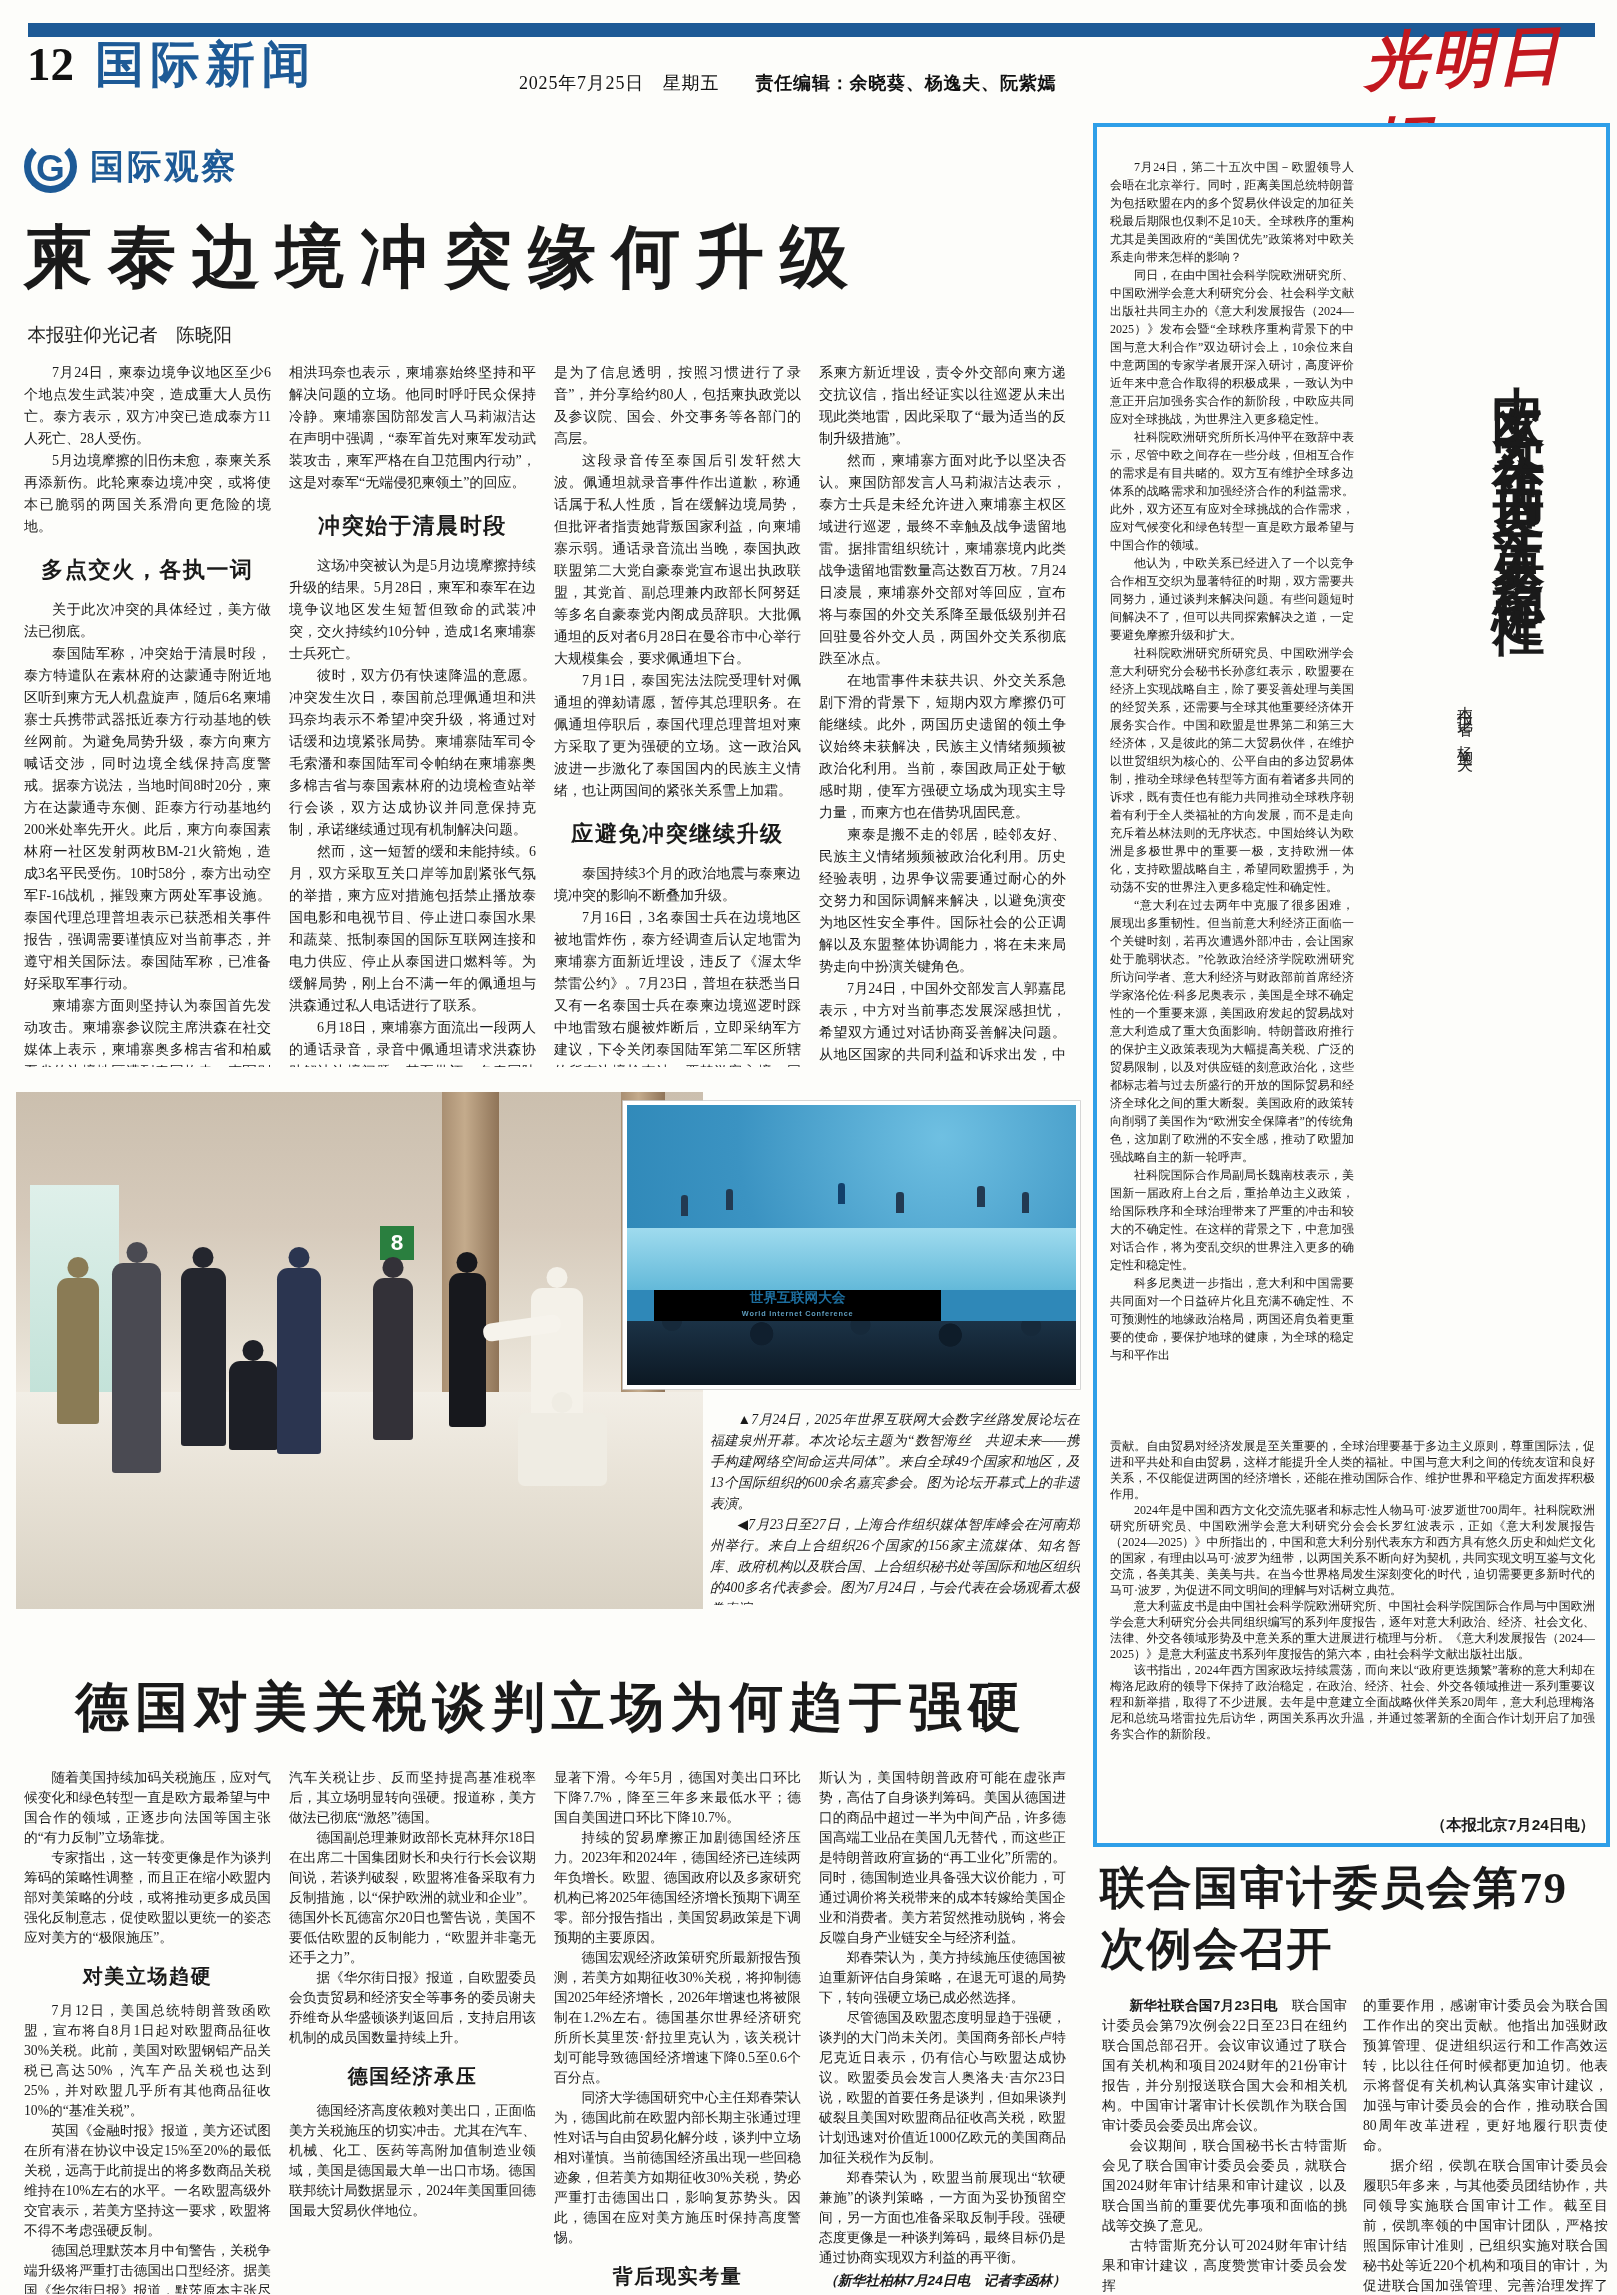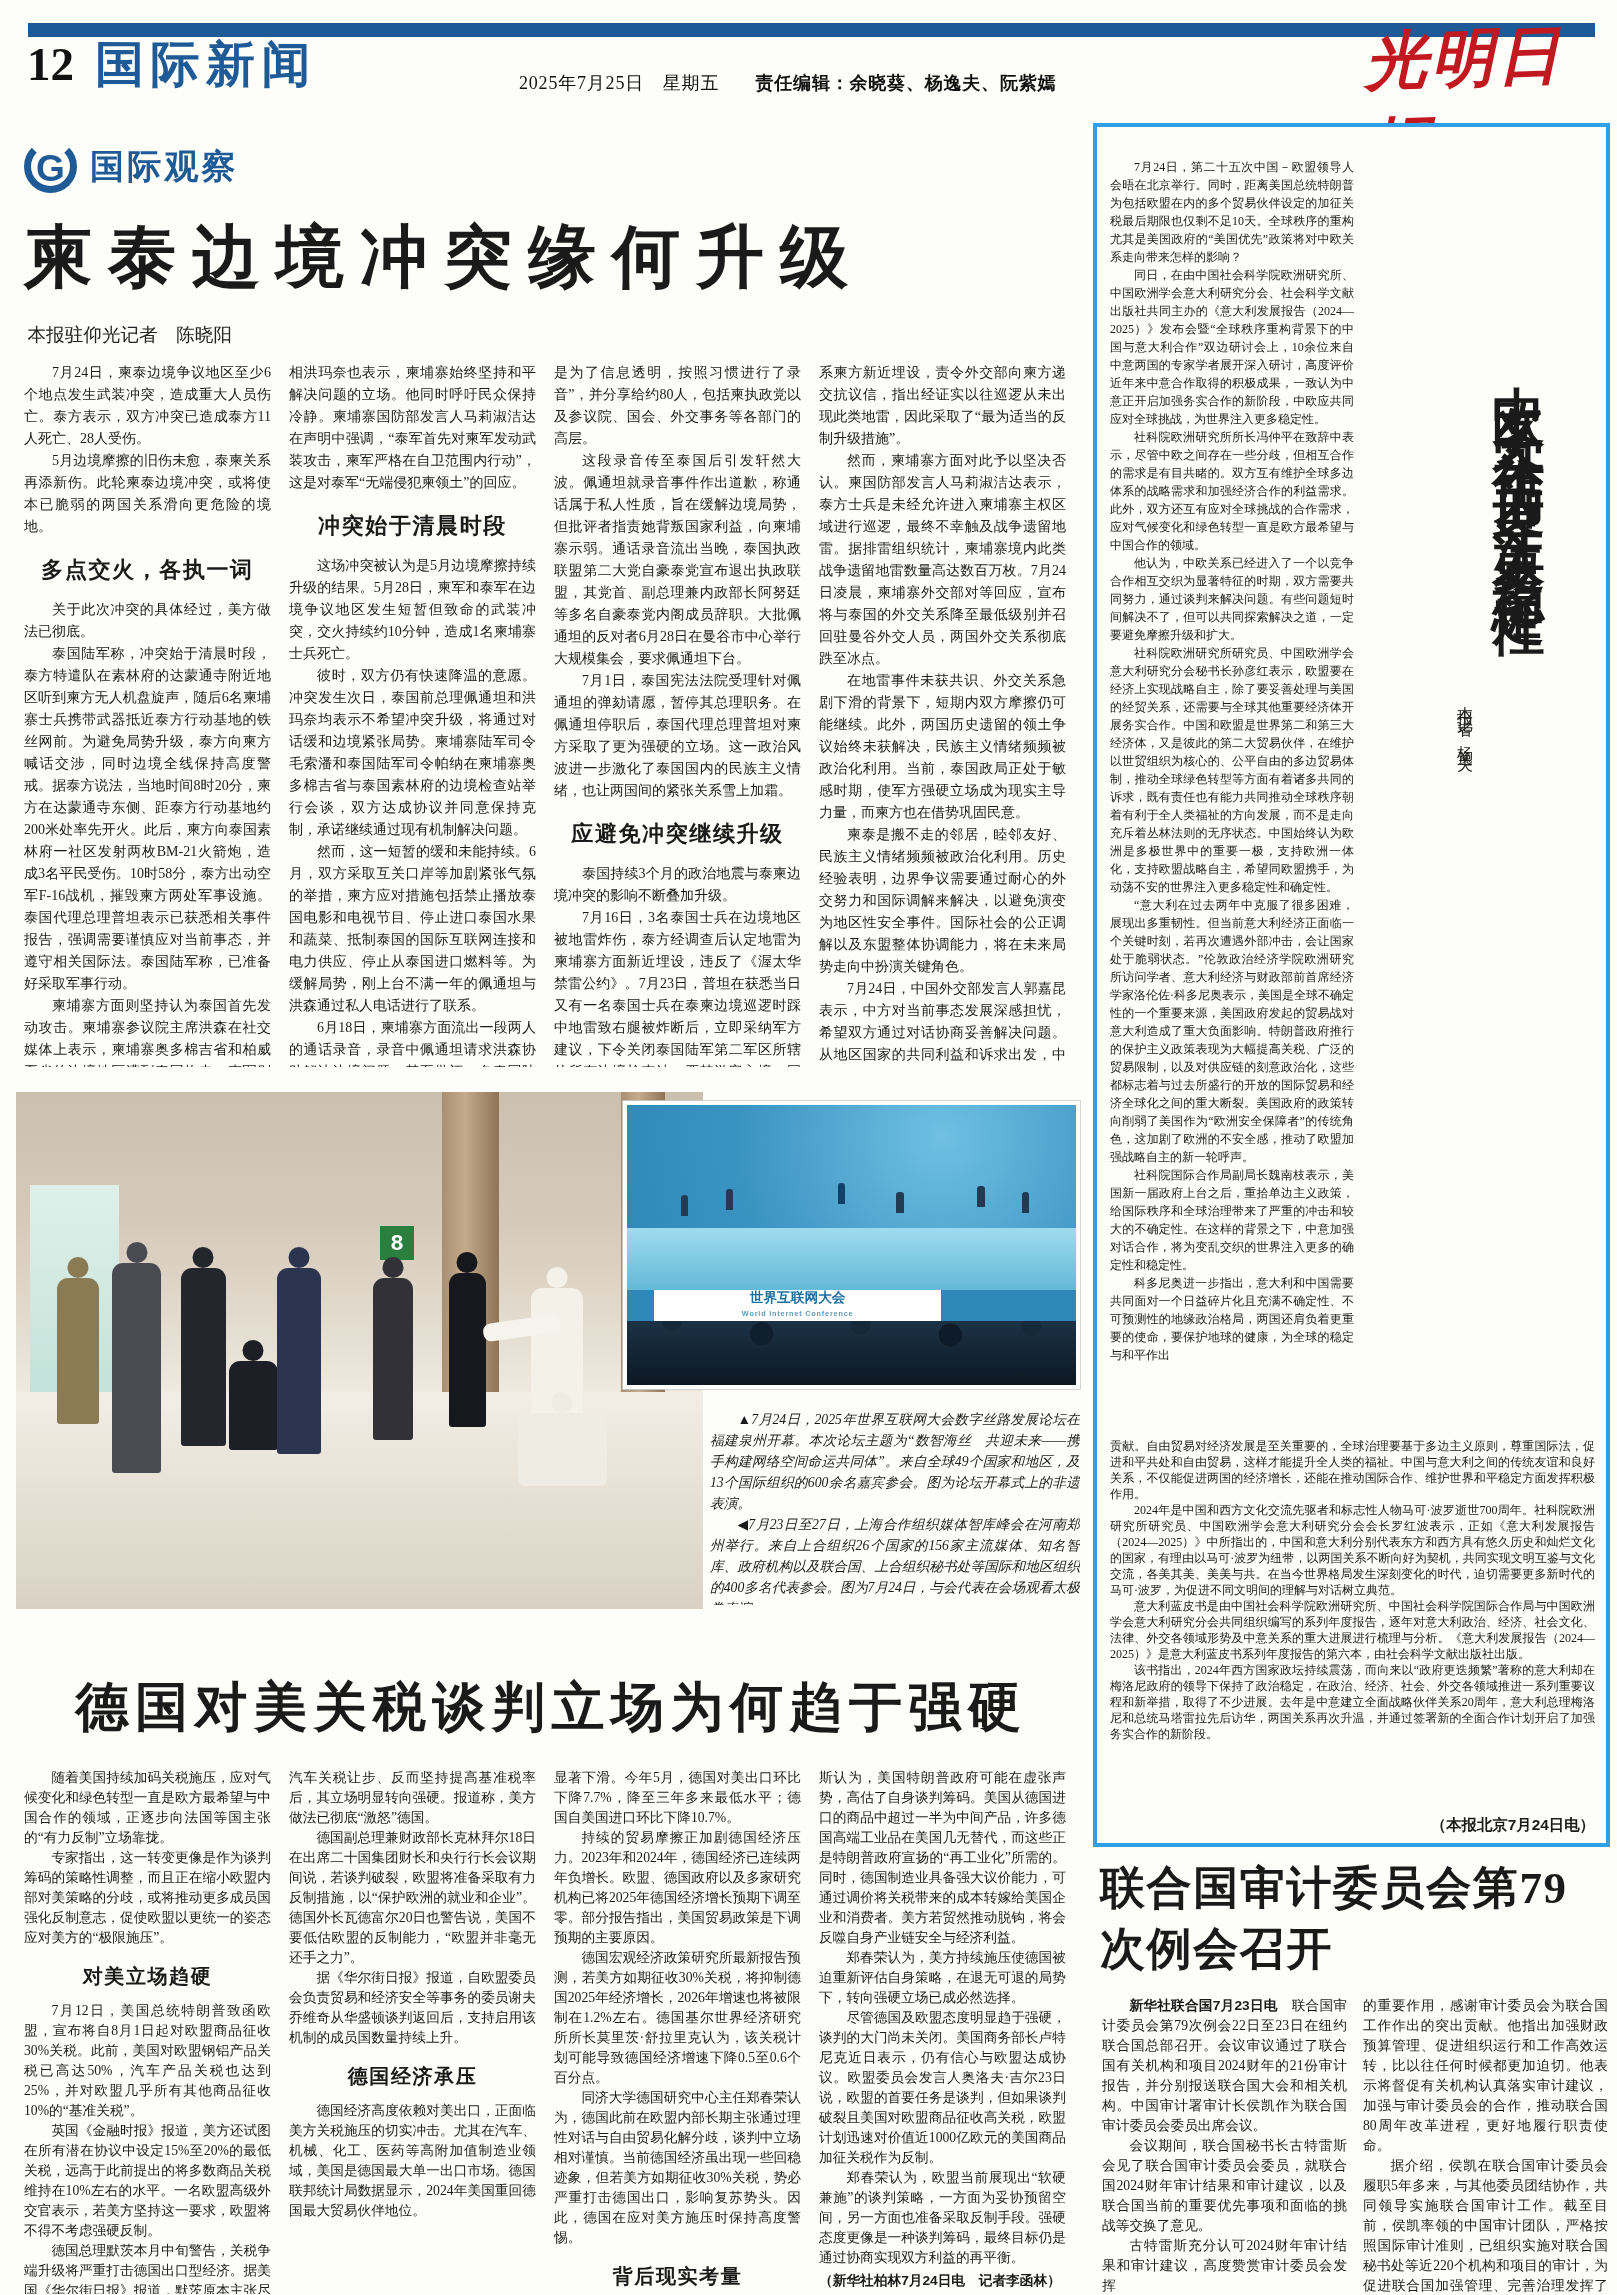--- a/index.html
+++ b/index.html
@@ -27,21 +27,21 @@
   
   #thai-title{left:24px;top:212px;width:938px;font-size:68px;font-weight:bold;letter-spacing:16px;
               font-family:"Liberation Serif",serif;white-space:nowrap;}
   #thai-byline{left:27.5px;top:322px;font-size:18.6px;color:#222;}
   
   .colwrap{display:flex;}
   .ncol{overflow:hidden;}
   .para{margin:0;text-indent:2em;text-align:justify;}
   .para.cont{text-indent:0;}
   .subhead{font-family:"Liberation Sans","DejaVu Sans",sans-serif;font-weight:bold;text-align:center;}
-  .dateline{margin:3.2px 0 0 0;font-weight:bold;font-family:"Liberation Sans",sans-serif;}
+  .dateline{margin:3.2px 0 0 0;text-align:right;font-weight:bold;font-family:"Liberation Sans",sans-serif;font-style:italic;}
   
   .tcol{width:247px;height:705px;font-size:14px;line-height:22px;}
   .tcol .subhead{font-size:22px;margin:21px 0 18px 0;letter-spacing:1.6px;}
   #thai-cols{left:24px;top:362px;width:1059px;gap:18px;}
   
   #lobby-photo{left:16px;top:1092px;width:687px;height:517px;overflow:hidden;
      background:linear-gradient(180deg,#cbbfae 0%,#d6cabb 26%,#e3dccf 45%,#efe9df 58%,#e9e3d8 72%,#ddd5c8 100%);}
   .pillar{position:absolute;top:0;height:58%;width:57px;background:linear-gradient(90deg,#a98f72,#c4ab8c 40%,#8f7458);}
   #sign-teal{position:absolute;left:2%;top:18%;width:89px;height:46%;
      background:linear-gradient(180deg,#dff0ea,#bfe0d6);}
@@ -53,21 +53,21 @@
   .fig:before{content:"";position:absolute;left:50%;top:-21px;transform:translateX(-50%);
      width:21px;height:21px;border-radius:50%;background:inherit;}
   #performer-arm{position:absolute;border-radius:8px;background:#f6f3ec;width:78px;height:18px;}
   
   #stage-photo{left:623px;top:1101px;width:457px;height:288px;background:#2f88b8;border:4.9px solid #fff;
      box-sizing:border-box;overflow:hidden;box-shadow:0 0 0 0.8px #ccc;}
   #stage-sky{position:absolute;left:0;top:0;width:100%;height:58%;
      background:radial-gradient(circle at 70% 20%,#6fc0e2,#3b93c2 60%,#2f88b8);}
   #stage-floor{position:absolute;left:0;top:44%;width:100%;height:22%;
      background:linear-gradient(180deg,#9fdbee,#63b9d9);}
-  #stage-banner{position:absolute;left:6%;top:66%;width:64%;height:12%;background:#ffffff;
+  #stage-banner{position:absolute;left:6%;top:66%;width:64%;height:12%;background:#000000;
      color:#1d6fa0;font-family:"Liberation Sans",sans-serif;font-weight:bold;font-size:13.7px;
      text-align:center;line-height:16px;overflow:hidden;}
   #stage-banner small{display:block;font-size:7.3px;color:#5e9cbd;letter-spacing:0.8px;}
   #audience{position:absolute;left:0;bottom:0;width:100%;height:23%;
      background:radial-gradient(circle at 10% 0,#16293a 9.7px,transparent 10.5px),
                 radial-gradient(circle at 30% 20%,#101f2e 11.3px,transparent 12px),
                 radial-gradient(circle at 52% 6%,#16293a 9.7px,transparent 10.5px),
                 radial-gradient(circle at 72% 22%,#0e1c29 11.3px,transparent 12px),
                 radial-gradient(circle at 90% 8%,#16293a 9.7px,transparent 10.5px),
                 linear-gradient(180deg,#1b3246,#0c1823);}

